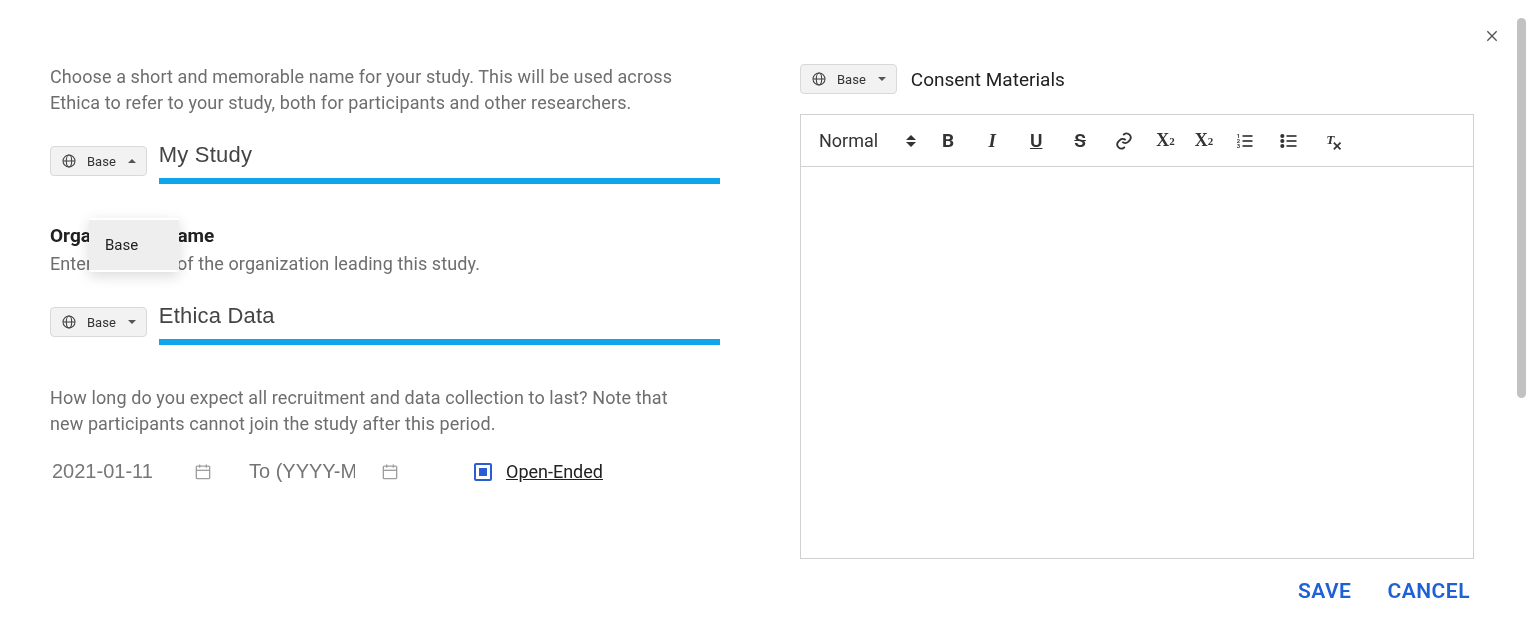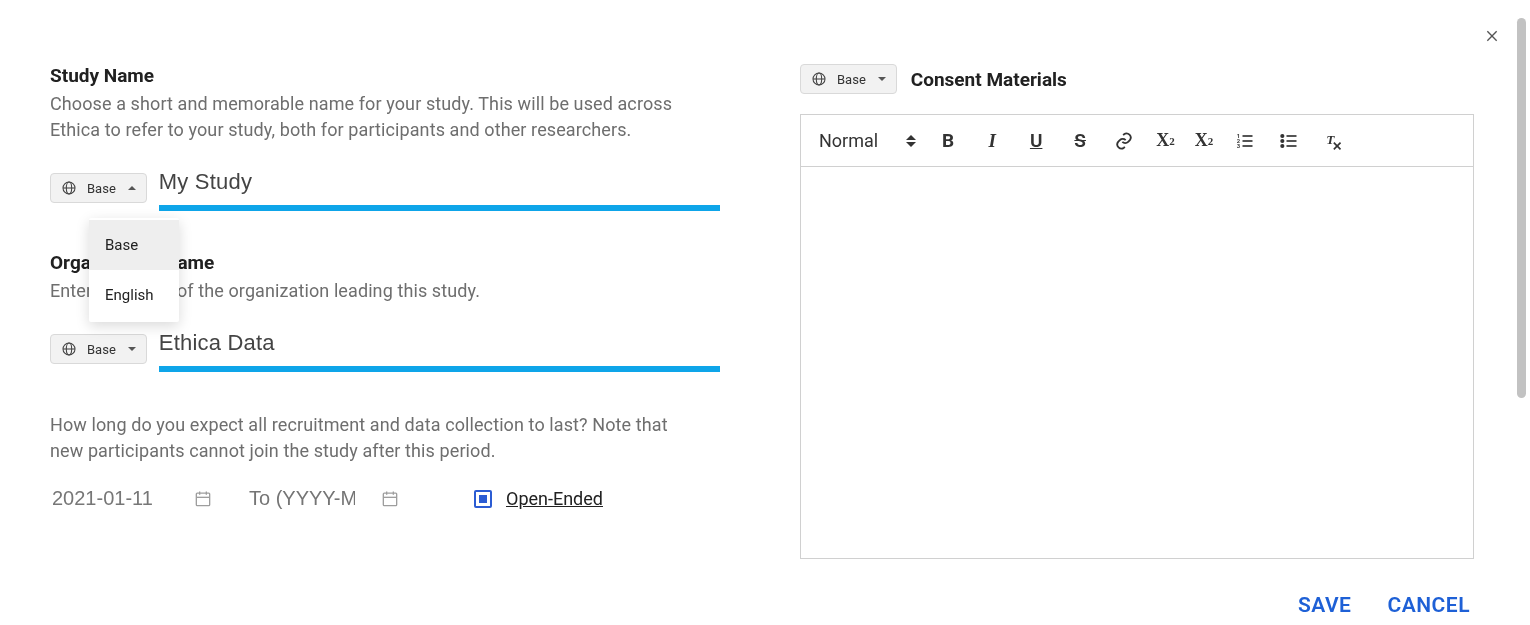--- a/index.html
+++ b/index.html
@@ -26,35 +26,35 @@
   .date-input.placeholder { color:#9e9e9e; }
   .cal-icon { color:#9e9e9e; width:20px; height:20px; display:inline-flex; }
   .checkbox { width:18px; height:18px; border:2px solid #2b5cd3; display:inline-flex; align-items:center; justify-content:center; border-radius:2px; }
   .checkbox.checked::after { content:""; width:8px; height:8px; background:#2b5cd3; }
   .checkbox-label { font-size:18px;text-decoration:underline; }
   .dropdown { position:absolute; background:#fff; box-shadow:0 4px 14px rgba(0,0,0,.15); border-radius:2px; width:90px; z-index:50; padding:2px 0; left:89px; top:218px; }
   .dropdown-item { padding:16px 16px; font-size:15px; cursor:pointer; }
   .dropdown-item.active { background:#eee; }
   
   .consent-header { display:flex; align-items:center; gap:14px; margin-bottom:20px; }
-  .consent-title { font-weight:700; font-size:19px; }
+  .consent-title { font-weight:400; font-size:19px; }
   .editor-frame { border:1px solid #d0d0d0; border-radius:0; height:445px; display:flex; flex-direction:column; overflow:hidden; }
   .toolbar { display:flex; align-items:center; gap:20px; border-bottom:1px solid #d0d0d0; padding:10px 18px; height:52px; }
   .normal-select { display:flex; align-items:center; gap:28px; font-size:18px; color:#333; cursor:pointer; }
   .sort-caret { display:inline-flex; flex-direction:column; gap:2px; }
   .sort-caret .up, .sort-caret .down { width:0; height:0; border-left:5px solid transparent; border-right:5px solid transparent; }
   .sort-caret .up { border-bottom:5px solid #333; }
   .sort-caret .down { border-top:5px solid #333; }
   .tool-btn { display:inline-flex; align-items:center; justify-content:center; width:24px; height:24px; font-size:19px; font-weight:700; color:#333; cursor:pointer; }
   .tool-btn svg { width:20px; height:20px; }
   .tool-btn.italic { font-style:italic; font-family:Georgia, serif; font-weight:600; }
   .tool-btn.underline span { text-decoration:underline; font-weight:600; }
   .tool-btn.strike span { text-decoration:line-through; font-weight:600; }
   .editor-body { flex:1; padding:14px 18px; font-size:18px; color:#6e6e6e; }
-  .footer { position:absolute; bottom:0; left:0; right:0; height:60px; display:flex; justify-content:flex-end; align-items:flex-end; gap:36px; padding:0 60px 8px 0; background:#fff; }
+  .footer { position:absolute; bottom:0; left:0; right:0; height:60px; display:flex; justify-content:flex-end; align-items:center; gap:36px; padding:0 60px 8px 0; background:#fff; }
   .footer-btn { color:#1e60d6; font-weight:600; font-size:21px; letter-spacing:0.5px; cursor:pointer; }
   .scrollbar { position:absolute; right:4px; top:18px; width:9px; height:380px; background:#c2c2c2; border-radius:5px; }
 </style>
 </head>
 <body>
 
 <div class="close-btn">
   <svg viewBox="0 0 24 24" width="16" height="16" stroke="#555" stroke-width="2" fill="none">
       <line x1="5" y1="5" x2="19" y2="19"></line>
       <line x1="19" y1="5" x2="5" y2="19"></line>
@@ -62,41 +62,39 @@
 </div>
 
 <div class="scrollbar"></div>
 
 <div class="content">
   <div class="columns">
 
     <div class="left-col">
 
       <div class="section">
-        <div class="section-title">Study Name</div>
         <div class="section-desc">Choose a short and memorable name for your study. This will be used across Ethica to refer to your study, both for participants and other researchers.</div>
         <div class="field-row">
           <div class="lang-btn open">
             <span class="globe">
               <svg viewBox="0 0 24 24" fill="none" stroke="#444" stroke-width="1.6">
                   <circle cx="12" cy="12" r="9"></circle>
                   <ellipse cx="12" cy="12" rx="4" ry="9"></ellipse>
                   <line x1="3" y1="12" x2="21" y2="12"></line>
                 </svg>
             </span>
             <span>Base</span>
             <span class="caret"></span>
           </div>
           <input class="text-input" value="My Study" style="">
         </div>
       </div>
 
       <div class="dropdown">
         <div class="dropdown-item active">Base</div>
-        <div class="dropdown-item">English</div>
       </div>
 
       <div class="section">
         <div class="section-title">Organization Name</div>
         <div class="section-desc">Enter the name of the organization leading this study.</div>
         <div class="field-row">
           <div class="lang-btn">
             <span class="globe">
               <svg viewBox="0 0 24 24" fill="none" stroke="#444" stroke-width="1.6">
                   <circle cx="12" cy="12" r="9"></circle>

